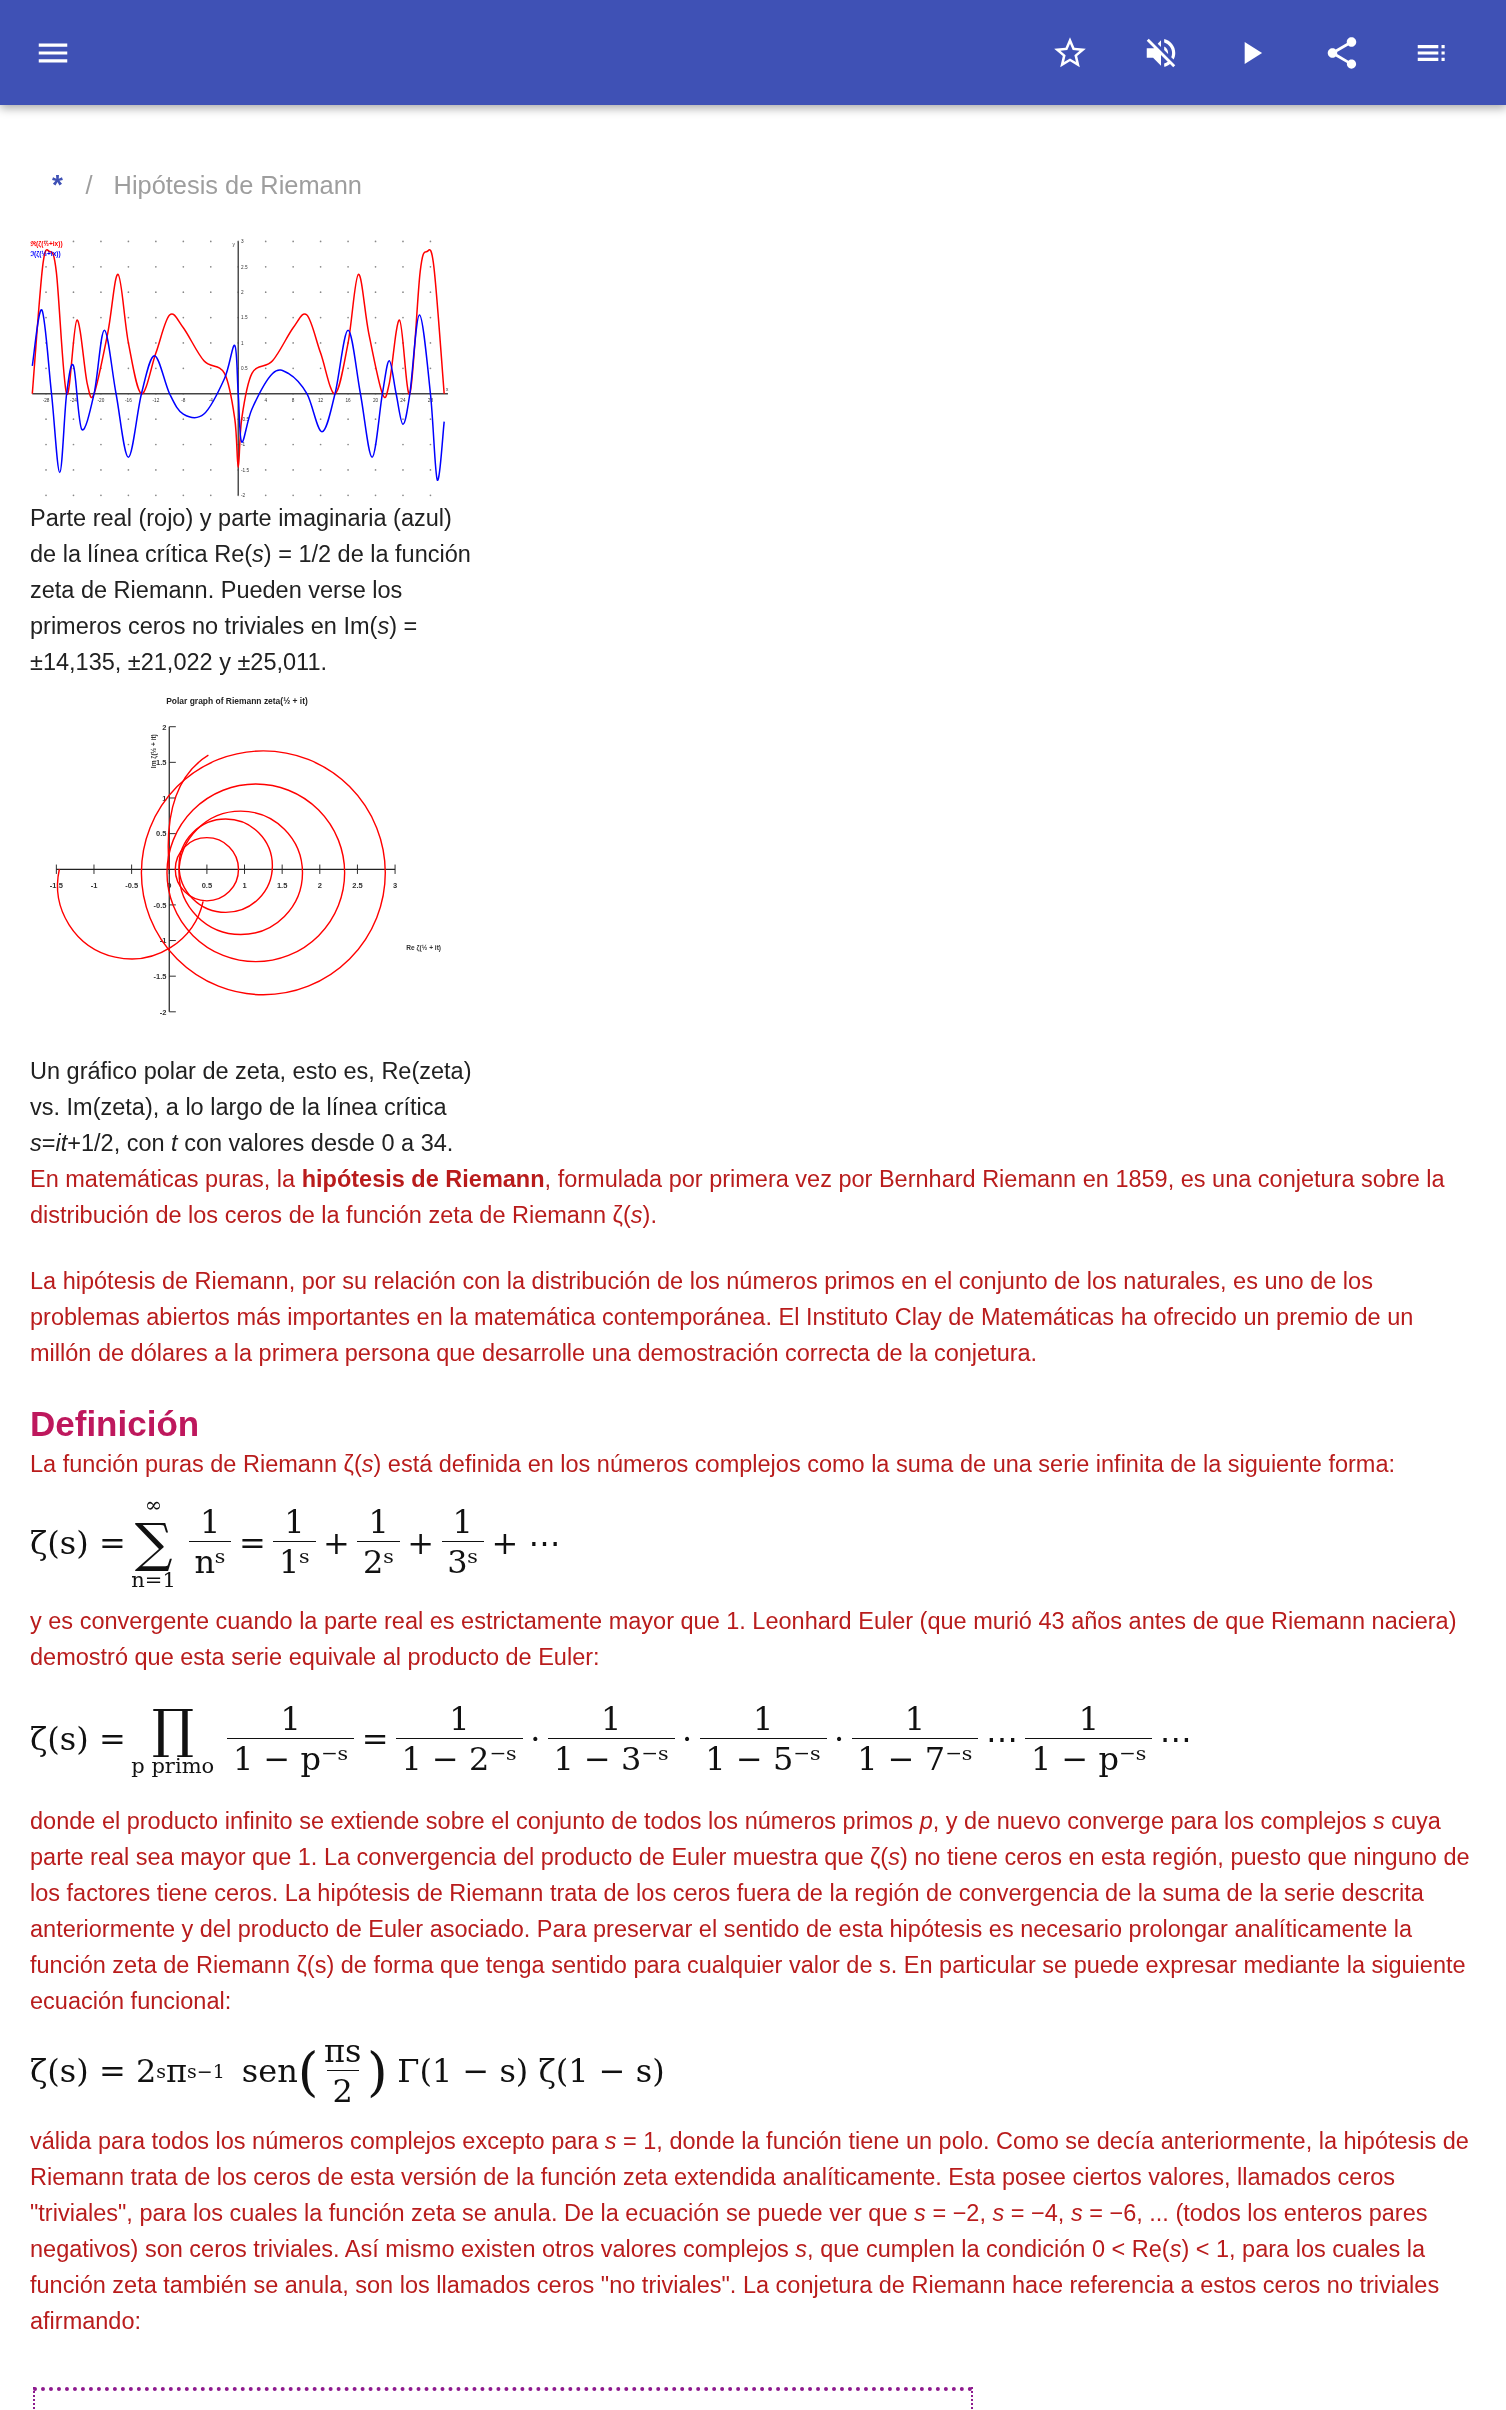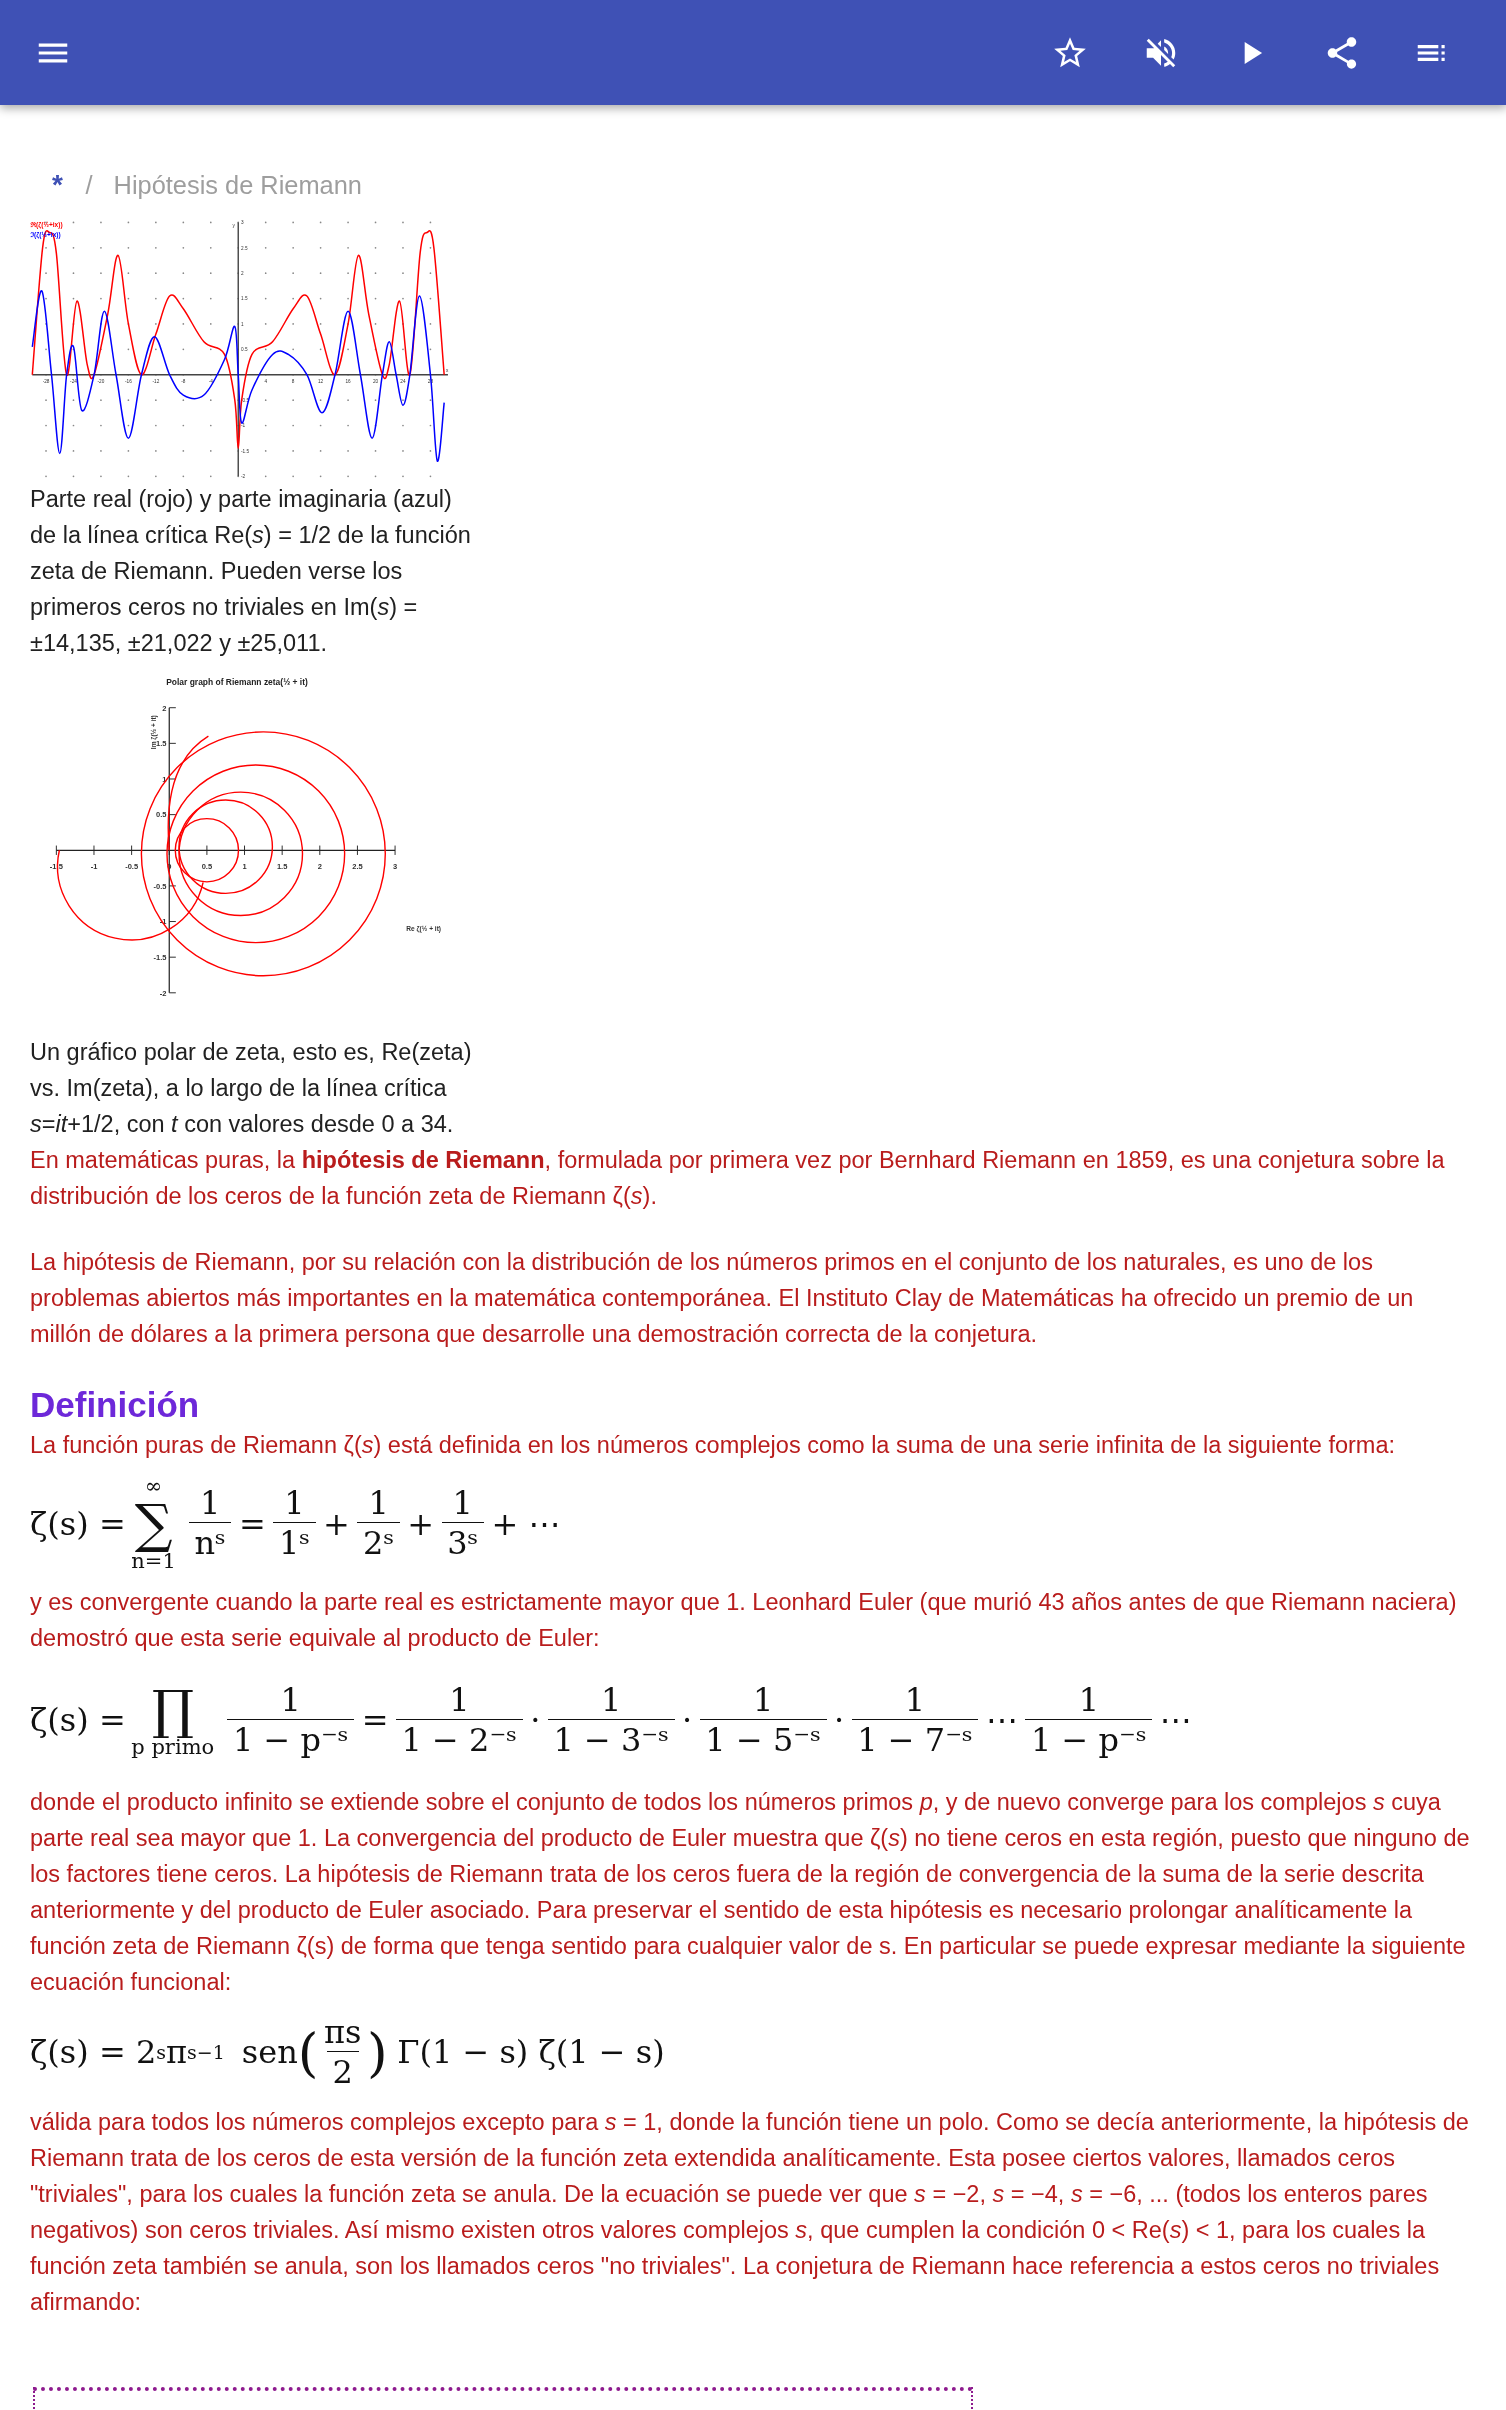--- a/index.html
+++ b/index.html
@@ -18,28 +18,28 @@
   }
   .appbar svg { width: 38px; height: 38px; fill: #ffffff; }
 
   .breadcrumb {
     position: absolute; left: 52px; top: 169px; font-size: 25.4px; color: #9e9e9e;
     display: flex; align-items: baseline;
   }
   .breadcrumb .home { color: #3f51b5; font-weight: bold; font-size: 28px; }
   .breadcrumb .sep { margin: 0 21px 0 22.6px; color: #9e9e9e; }
 
-  .content { position: absolute; left: 30px; top: 213px; width: 1450px; }
+  .content { position: absolute; left: 30px; top: 232px; width: 1450px; }
 
   .figure { width: 452px; }
   .figure svg { display: block; }
   .caption { font-size: 23.5px; line-height: 36px; color: #212121; width: 443px; }
 
   p.body { font-size: 23.5px; line-height: 36px; color: #b91c1c; }
-  h2.section { font-size: 35px; font-weight: bold; color: #6d28d9; margin-top: 30px; line-height: 45px; }
+  h2.section { font-size: 35px; font-weight: bold; color: #be185d; margin-top: 30px; line-height: 45px; }
 
   .math {
     font-family: "DejaVu Serif", "Liberation Serif", serif; font-size: 32px; color: #111;
     display: flex; align-items: center; height: 113px; padding-left: 0;
   }
   .frac { display: inline-flex; flex-direction: column; align-items: center; margin: 0 7.5px; vertical-align: middle; }
   .frac .num { padding: 0 5.6px; line-height: 38px; }
   .frac .den { padding: 0 5.6px; border-top: 1.9px solid #111; line-height: 40px; }
   .bigop { display: inline-flex; flex-direction: column; align-items: center; margin: 0 5.6px; }
   .bigop .sym { font-size: 53px; line-height: 53px; }

